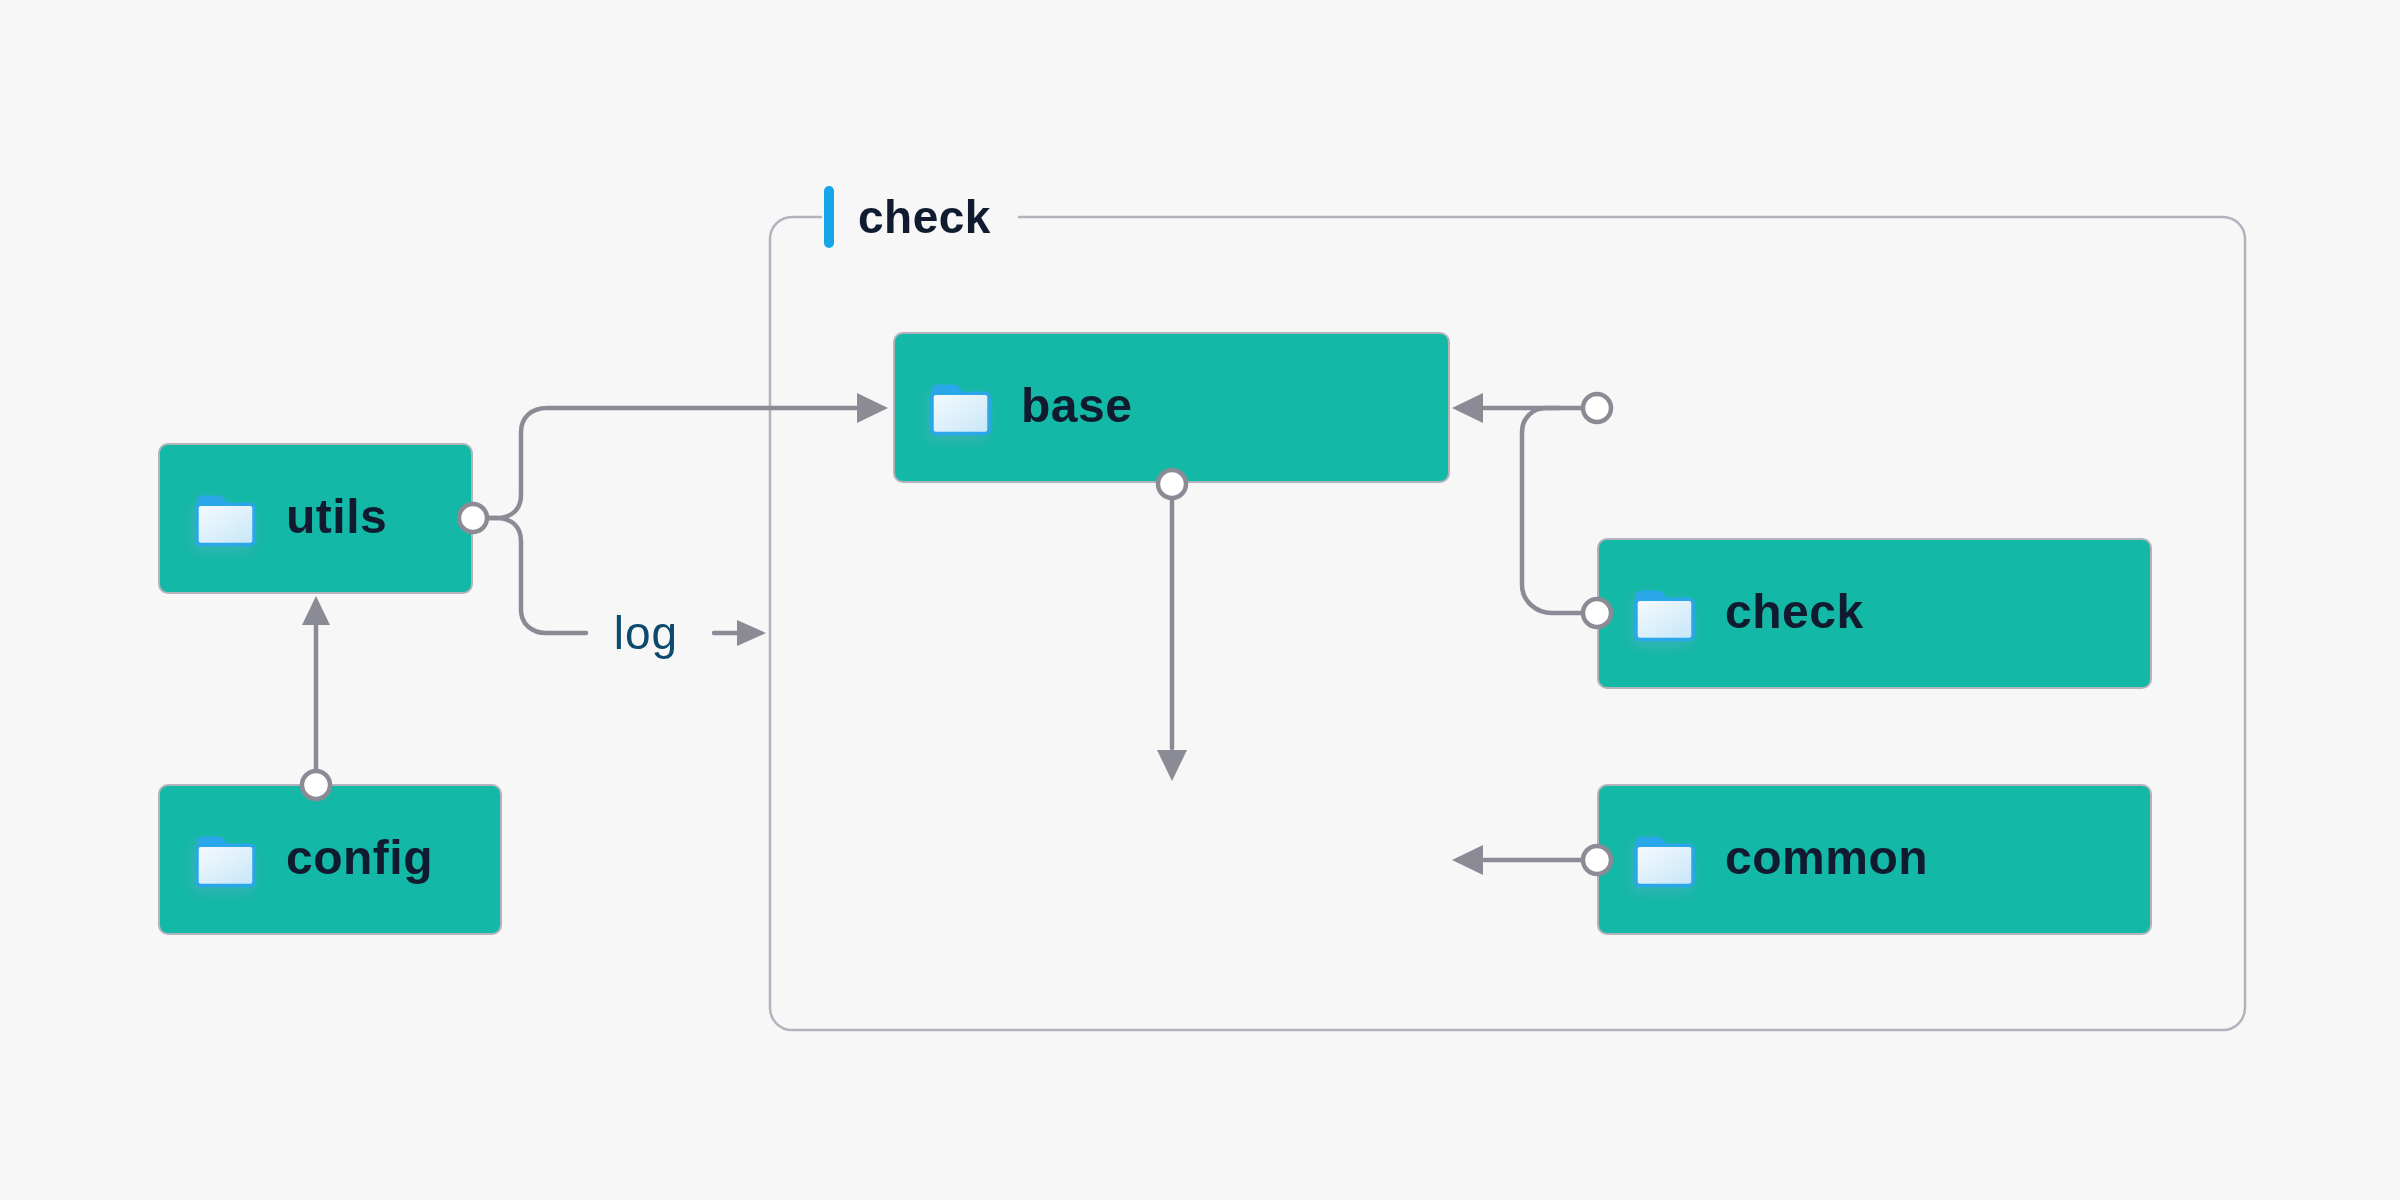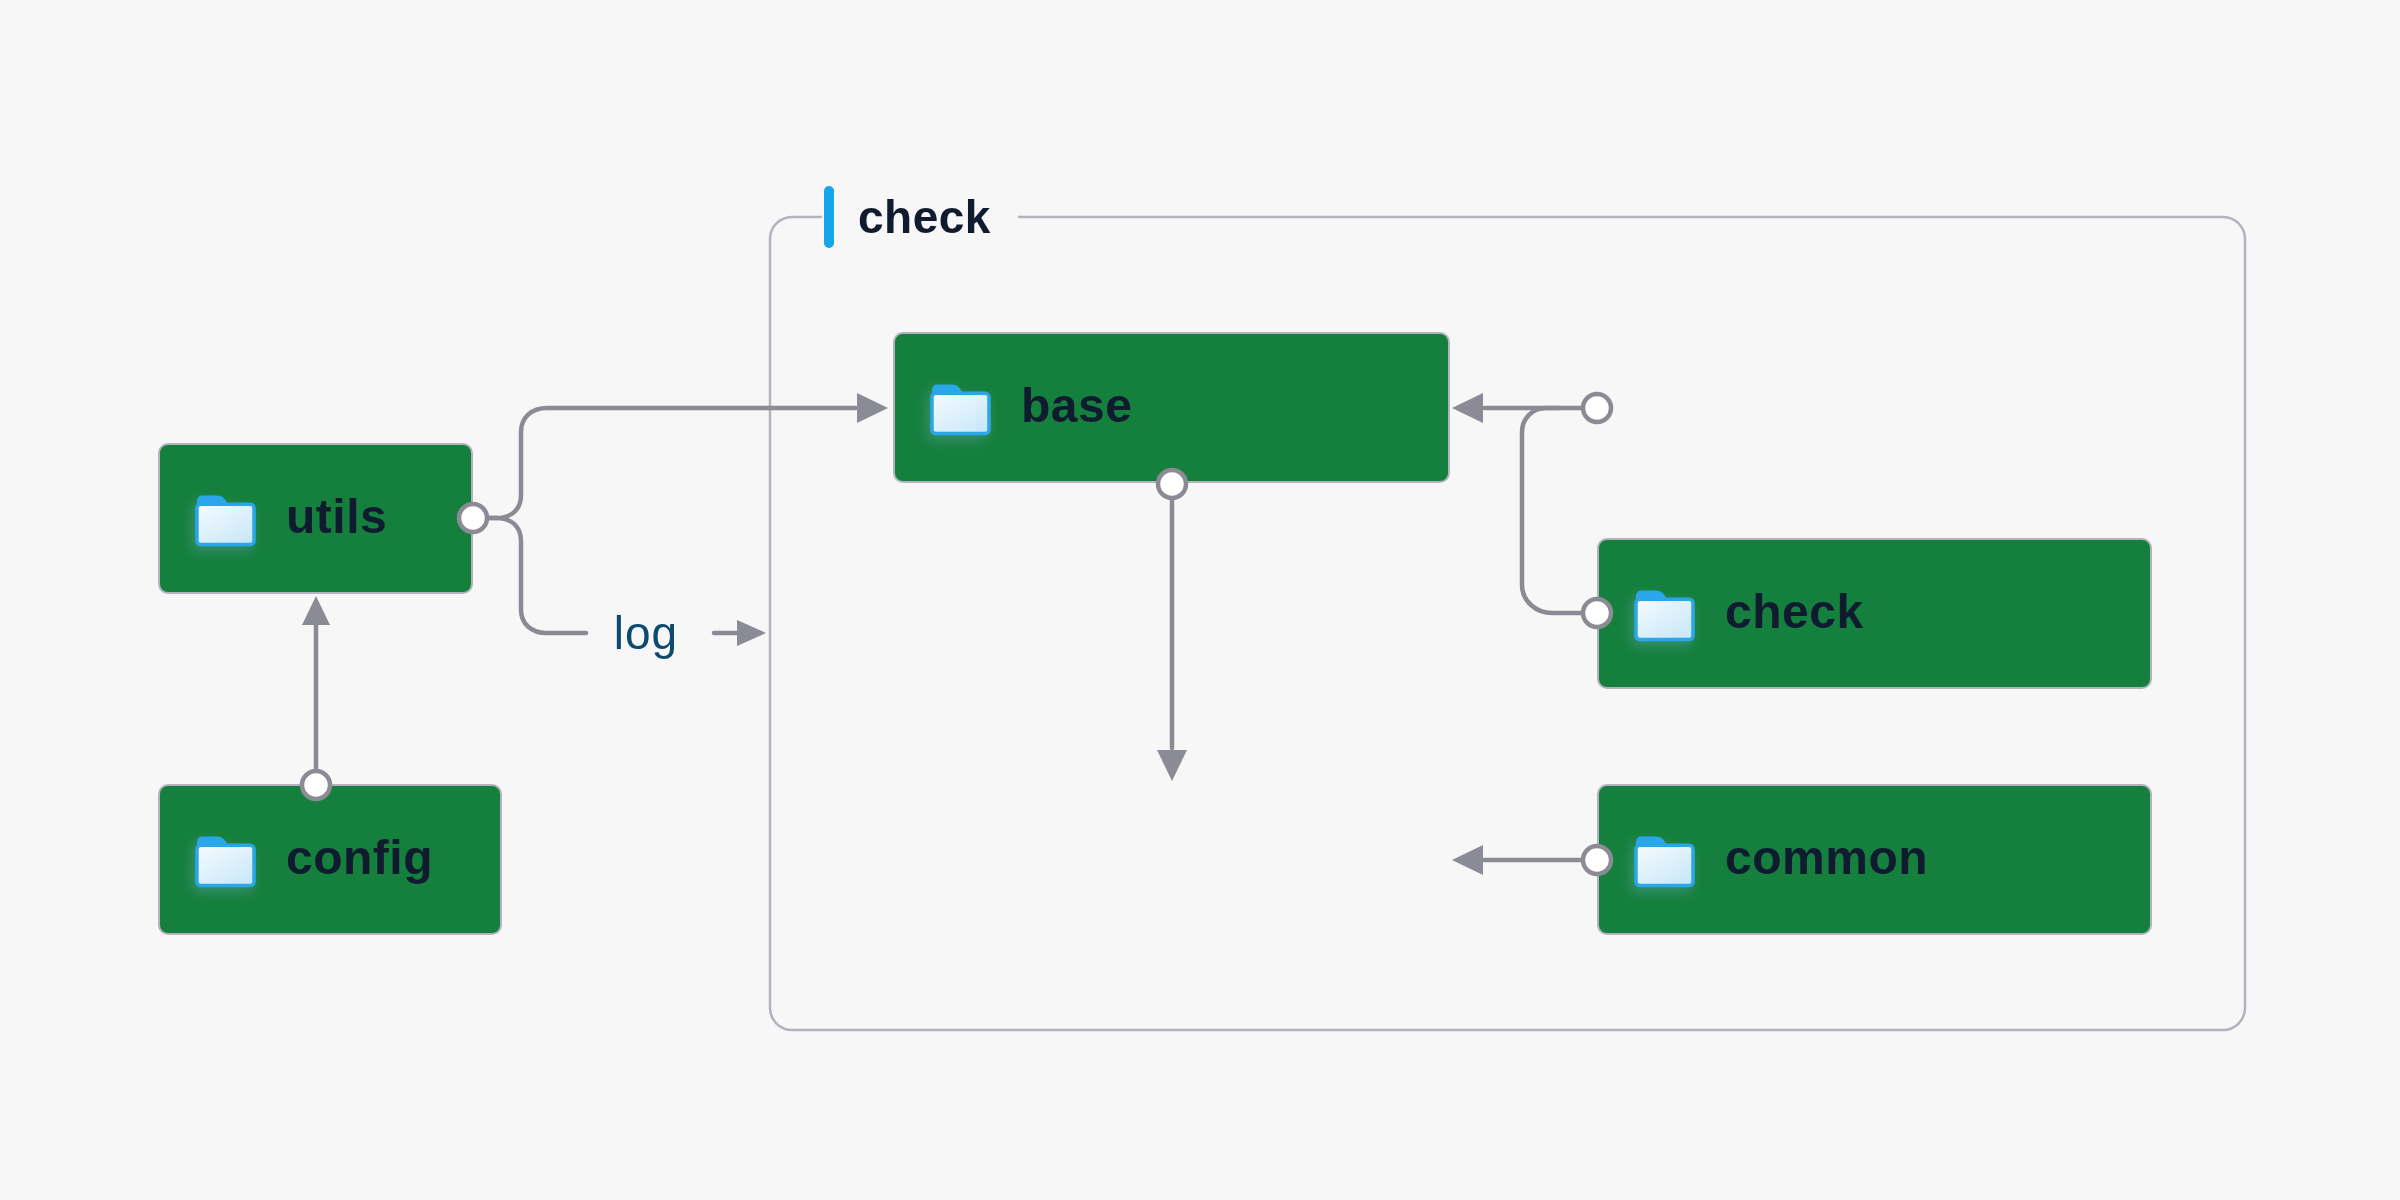--- a/index.html
+++ b/index.html
@@ -6,21 +6,21 @@
   body{
     width:2400px;height:1200px;
     background:#f7f7f8;
     font-family:"Liberation Sans", sans-serif;
     overflow:hidden;
   }
   .canvas{position:relative;width:2400px;height:1200px;}
   .layer{position:absolute;left:0;top:0;width:2400px;height:1200px;pointer-events:none;}
   .node{
     position:absolute;height:151px;
-    background:#15803d;
+    background:#14b8a6;
     border:2px solid #b3b3be;
     border-radius:10px;
     display:flex;align-items:center;
     padding-left:34px;gap:29px;
     box-sizing:border-box;
   }
   .node-label{
     font-size:48px;font-weight:600;color:#101b30;
     letter-spacing:0.5px;line-height:1;
     padding-bottom:4px;

